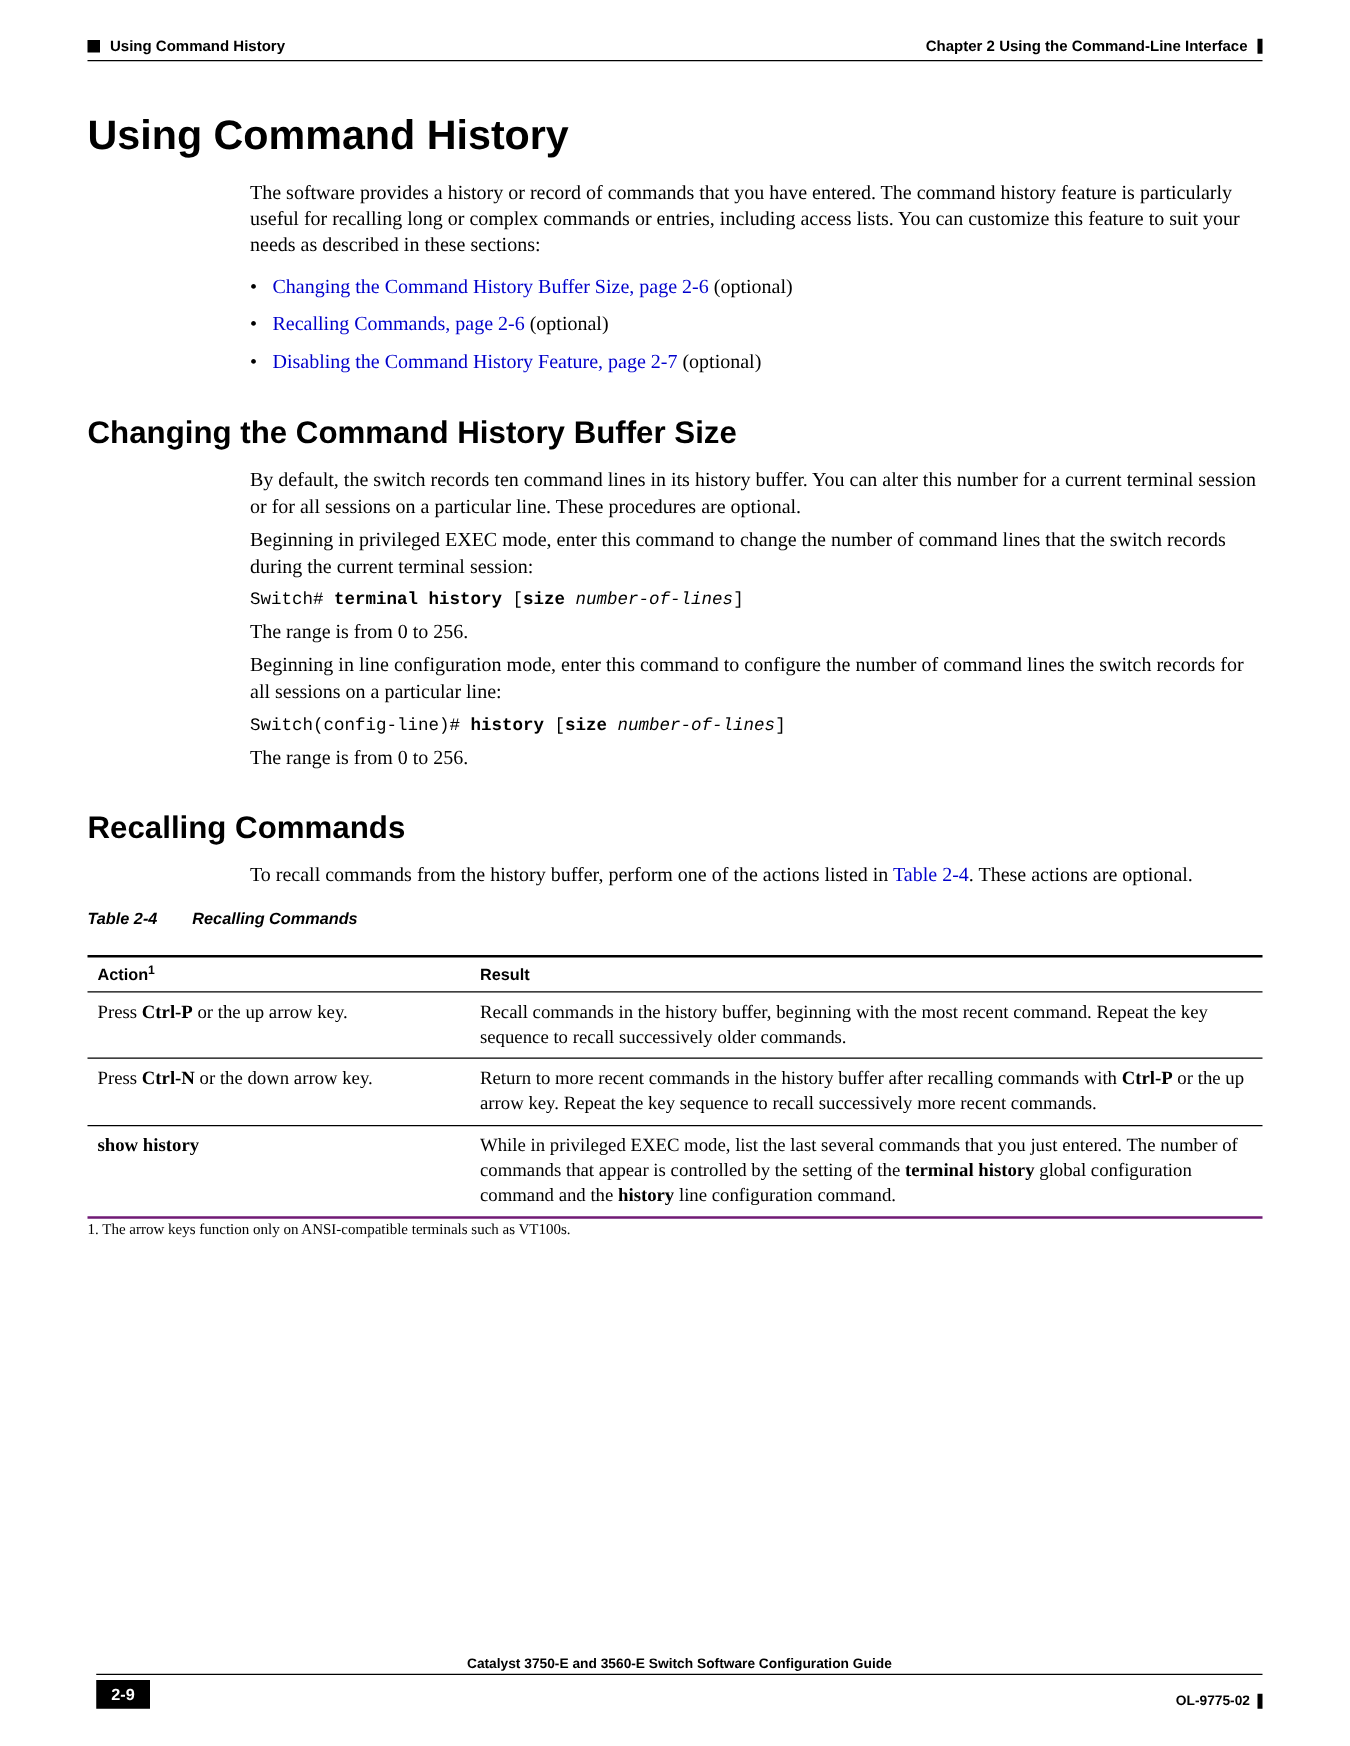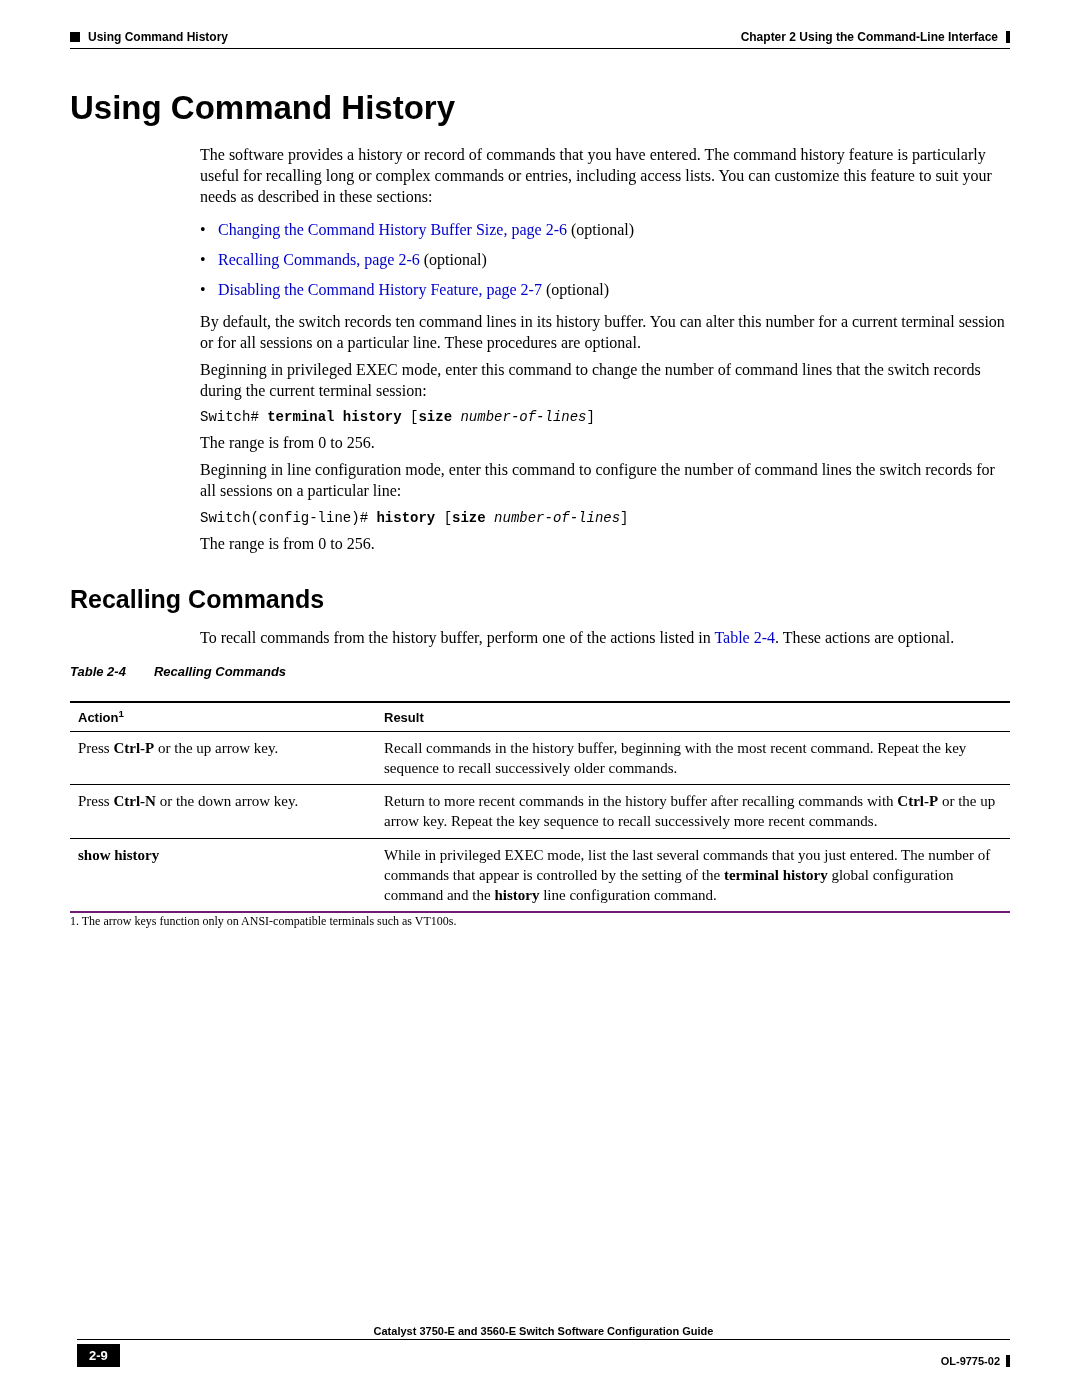--- a/index.html
+++ b/index.html
@@ -201,20 +201,21 @@
 
   <div class="body-indent">
     <p>The software provides a history or record of commands that you have entered. The command history feature is particularly useful for recalling long or complex commands or entries, including access lists. You can customize this feature to suit your needs as described in these sections:</p>
     <ul class="bullets">
       <li><span class="link">Changing the Command History Buffer Size, page 2-6</span><span> (optional)</span></li>
       <li><span class="link">Recalling Commands, page 2-6</span><span> (optional)</span></li>
       <li><span class="link">Disabling the Command History Feature, page 2-7</span><span> (optional)</span></li>
     </ul>
   </div>
 
+  <h2 class="sub">Changing the Command History Buffer Size</h2>
   <div class="body-indent">
     <p>By default, the switch records ten command lines in its history buffer. You can alter this number for a current terminal session or for all sessions on a particular line. These procedures are optional.</p>
     <p>Beginning in privileged EXEC mode, enter this command to change the number of command lines that the switch records during the current terminal session:</p>
     <div class="cmd"><span>Switch# </span><span class="bold">terminal history</span><span> [</span><span class="bold">size</span><span> </span><span class="ital">number-of-lines</span><span>]</span></div>
     <p>The range is from 0 to 256.</p>
     <p>Beginning in line configuration mode, enter this command to configure the number of command lines the switch records for all sessions on a particular line:</p>
     <div class="cmd"><span>Switch(config-line)# </span><span class="bold">history</span><span> [</span><span class="bold">size</span><span> </span><span class="ital">number-of-lines</span><span>]</span></div>
     <p>The range is from 0 to 256.</p>
   </div>
 

